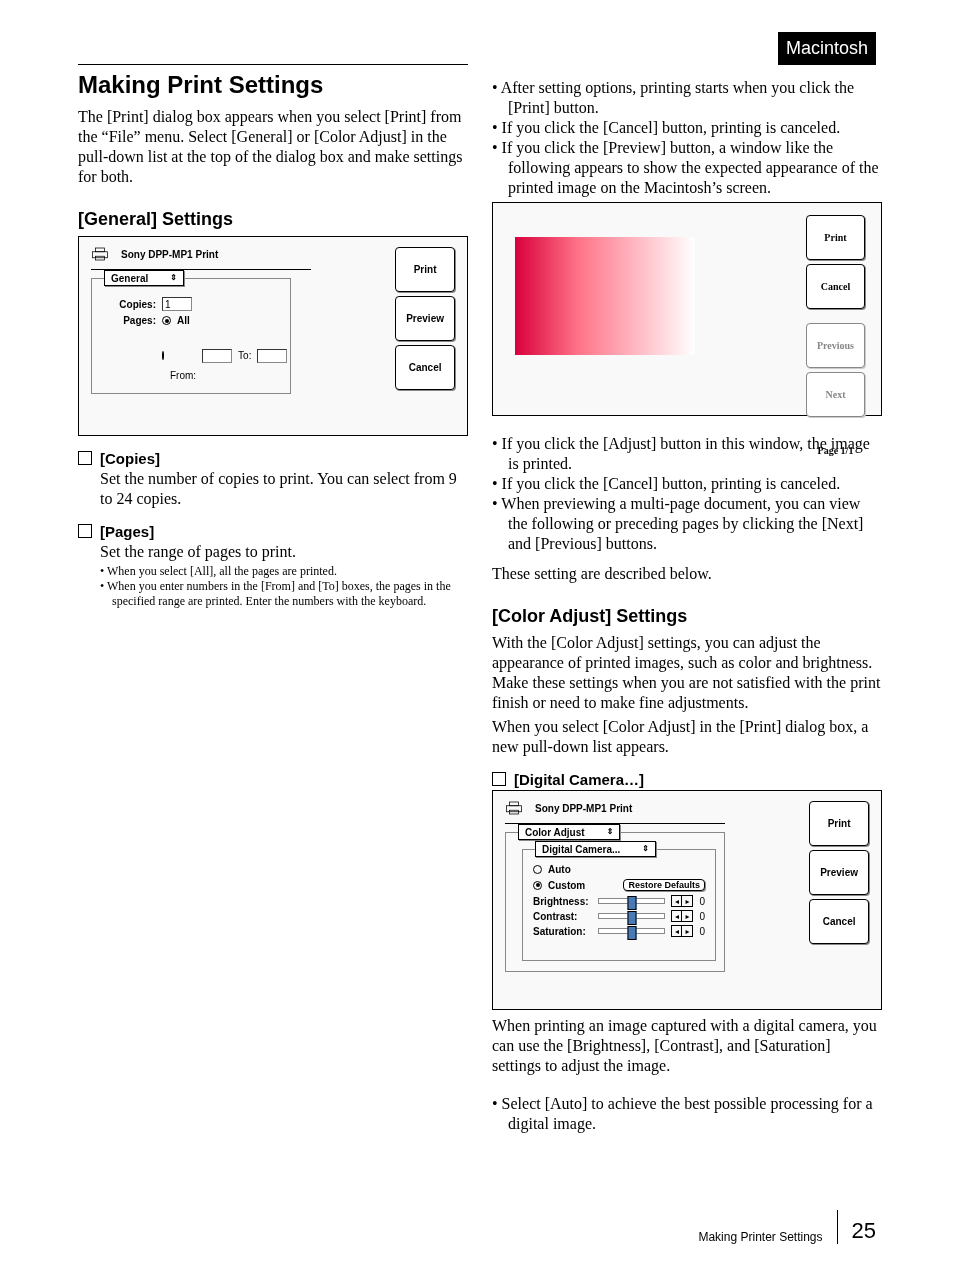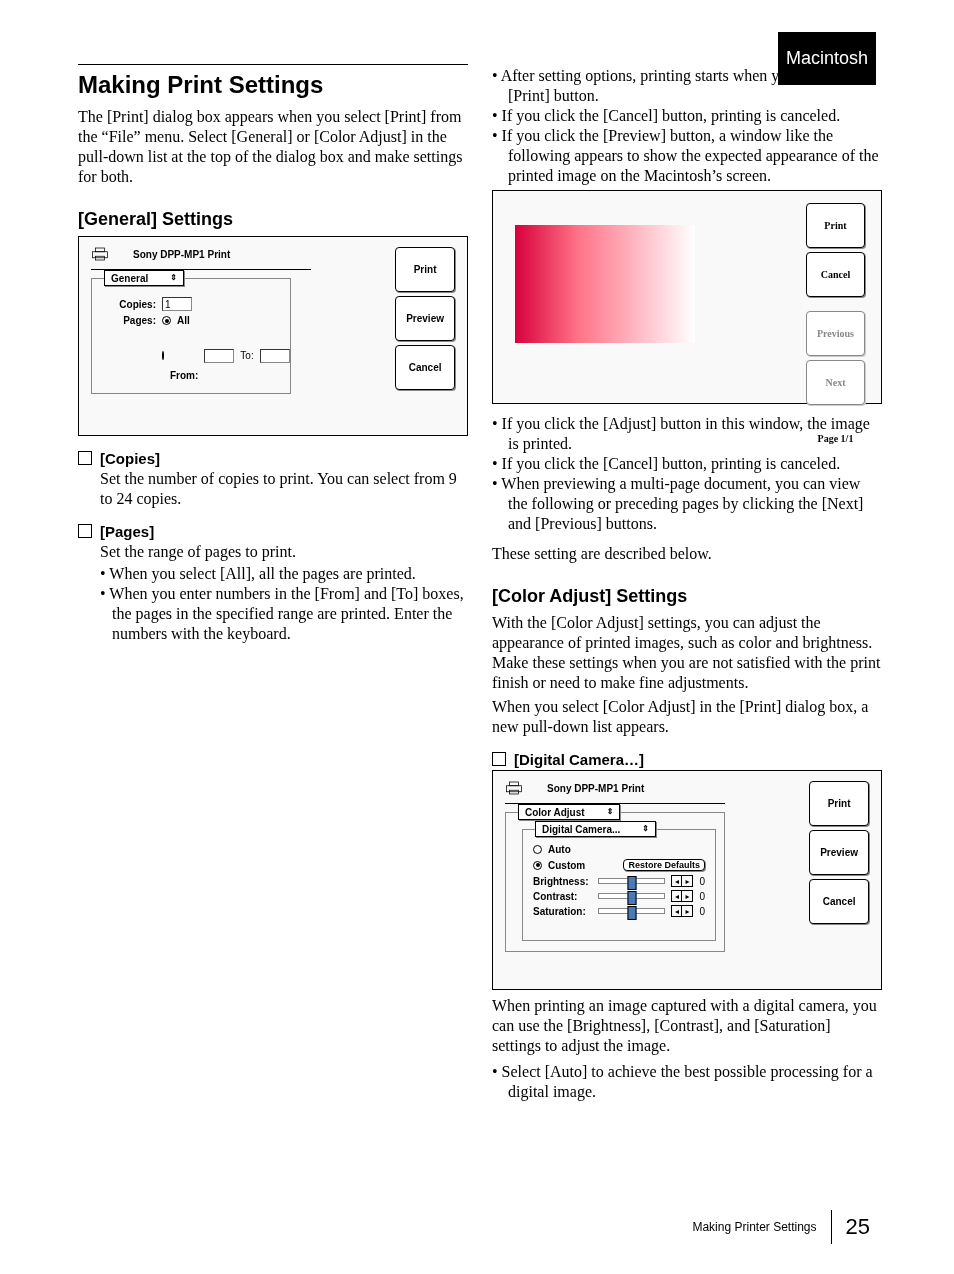--- a/index.html
+++ b/index.html
@@ -12,21 +12,21 @@
     height: 1274px;
     padding: 34px 72px 30px 78px;
     position: relative;
   }
   .os-tag {
     position: absolute;
     top: 32px; right: 78px;
     background: #000; color: #fff;
     font-family: Arial, Helvetica, sans-serif;
     font-size: 18px;
-    padding: 16px 8px;
+    padding: 6px 8px;
   }
   .columns {
     display: flex;
     gap: 24px;
     margin-top: 26px;
   }
   .col { width: 390px; }
   hr.rule { border: none; border-top: 1.5px solid #000; margin: 4px 0 6px; }
   h1.title {
     font-family: Arial, Helvetica, sans-serif;
@@ -51,37 +51,37 @@
   .check-head::before {
     content: "";
     display: inline-block;
     width: 12px; height: 12px;
     border: 1.5px solid #000;
     margin-right: 8px;
     vertical-align: -1px;
   }
   .desc { font-size: 16px; line-height: 1.25; margin-left: 22px; margin-top: 2px; }
   ul.bullets { list-style: none; margin-left: 22px; margin-top: 2px; }
-  ul.bullets > li { font-size: 16px; line-height: 1.25; padding-left: 12px; text-indent: -12px; }
+  ul.bullets > li { font-size: 12px; line-height: 1.25; padding-left: 12px; text-indent: -12px; }
   ul.bullets > li::before { content: "• "; }
-  ul.bullets-col { list-style: none; margin-top: 6px; }
+  ul.bullets-col { list-style: none; margin-top: 18px; }
   ul.bullets-col > li { font-size: 16px; line-height: 1.25; padding-left: 16px; text-indent: -16px; }
   ul.bullets-col > li::before { content: "•  "; }
 
   
   .dlg {
     border: 1px solid #000;
     background: #f9f9f9;
     font-family: Arial, Helvetica, sans-serif;
     font-size: 10px;
     margin: 2px 0 2px 0;
     padding: 10px 12px 10px 12px;
     position: relative;
   }
-  .dlg .dlg-header { display: flex; align-items: center; gap: 24px; }
+  .dlg .dlg-header { display: flex; align-items: center; gap: 12px; }
   .dlg .dev-title { font-weight: bold; font-size: 10px; }
   .printer-icon { width: 18px; height: 14px; }
   .dlg-right-btns { position: absolute; right: 12px; top: 10px; display: flex; flex-direction: column; gap: 4px; }
   .mac-btn {
     background: #fff; border: 1px solid #000; border-radius: 4px;
     font-size: 10px; font-weight: bold; padding: 16px 10px; text-align: center;
     box-shadow: 1px 1px 0 #888;
   }
   .mac-btn.dim { color: #888; border-color: #888; box-shadow: 1px 1px 0 #ccc; }
   .hr-thin { border: none; border-top: 1px solid #000; margin: 8px 0 0 0; }
@@ -136,22 +136,22 @@
   }
   .slider-track::after {
     content: ""; position: absolute; left: 50%; top: -3px; width: 7px; height: 12px;
     background: #4a7ab5; border: 1px solid #000; transform: translateX(-50%);
   }
   .stepper { display: inline-flex; border: 1px solid #000; height: 12px; }
   .stepper span { width: 10px; text-align: center; font-size: 8px; line-height: 11px; border-right: 1px solid #000; }
   .stepper span:last-child { border-right: none; }
 
   .footer {
-    position: absolute; bottom: 30px; right: 84px;
-    font-size: 13px; display: flex; align-items: center; gap: 14px;
+    position: absolute; bottom: 30px; right: 78px;
+    font-size: 13px; display: flex; align-items: flex-end; gap: 14px;
   }
   .footer .sec { font-family: Arial, Helvetica, sans-serif; font-size: 12px; }
   .footer .pg { font-family: Liberation Sans, sans-serif; font-size: 22px; }
   .footer .vline { width: 1px; height: 34px; background: #000; }
 </style>
 </head>
 <body>
 
 <div class="os-tag">Macintosh</div>
 
@@ -188,21 +188,21 @@
           <span class="lbl">Copies:</span>
           <input class="inp" value="1" style="">
         </div>
         <div class="row">
           <span class="lbl">Pages:</span>
           <span class="radio on"></span>
           <span style="font-weight:bold;">All</span>
         </div>
         <div class="row" style="margin-left:54px;">
           <span class="radio"></span>
-          <span style="font-weight:bold;margin-top:40px;">From:</span>
+          <span style="font-weight:normal;margin-top:40px;">From:</span>
           <input class="inp" style="">
           <span style="font-weight:normal;">To:</span>
           <input class="inp" style="">
         </div>
       </div>
     </div>
 
     <div class="check-head">[Copies]</div>
     <p class="desc">Set the number of copies to print. You can select from 9 to 24 copies.</p>
 

